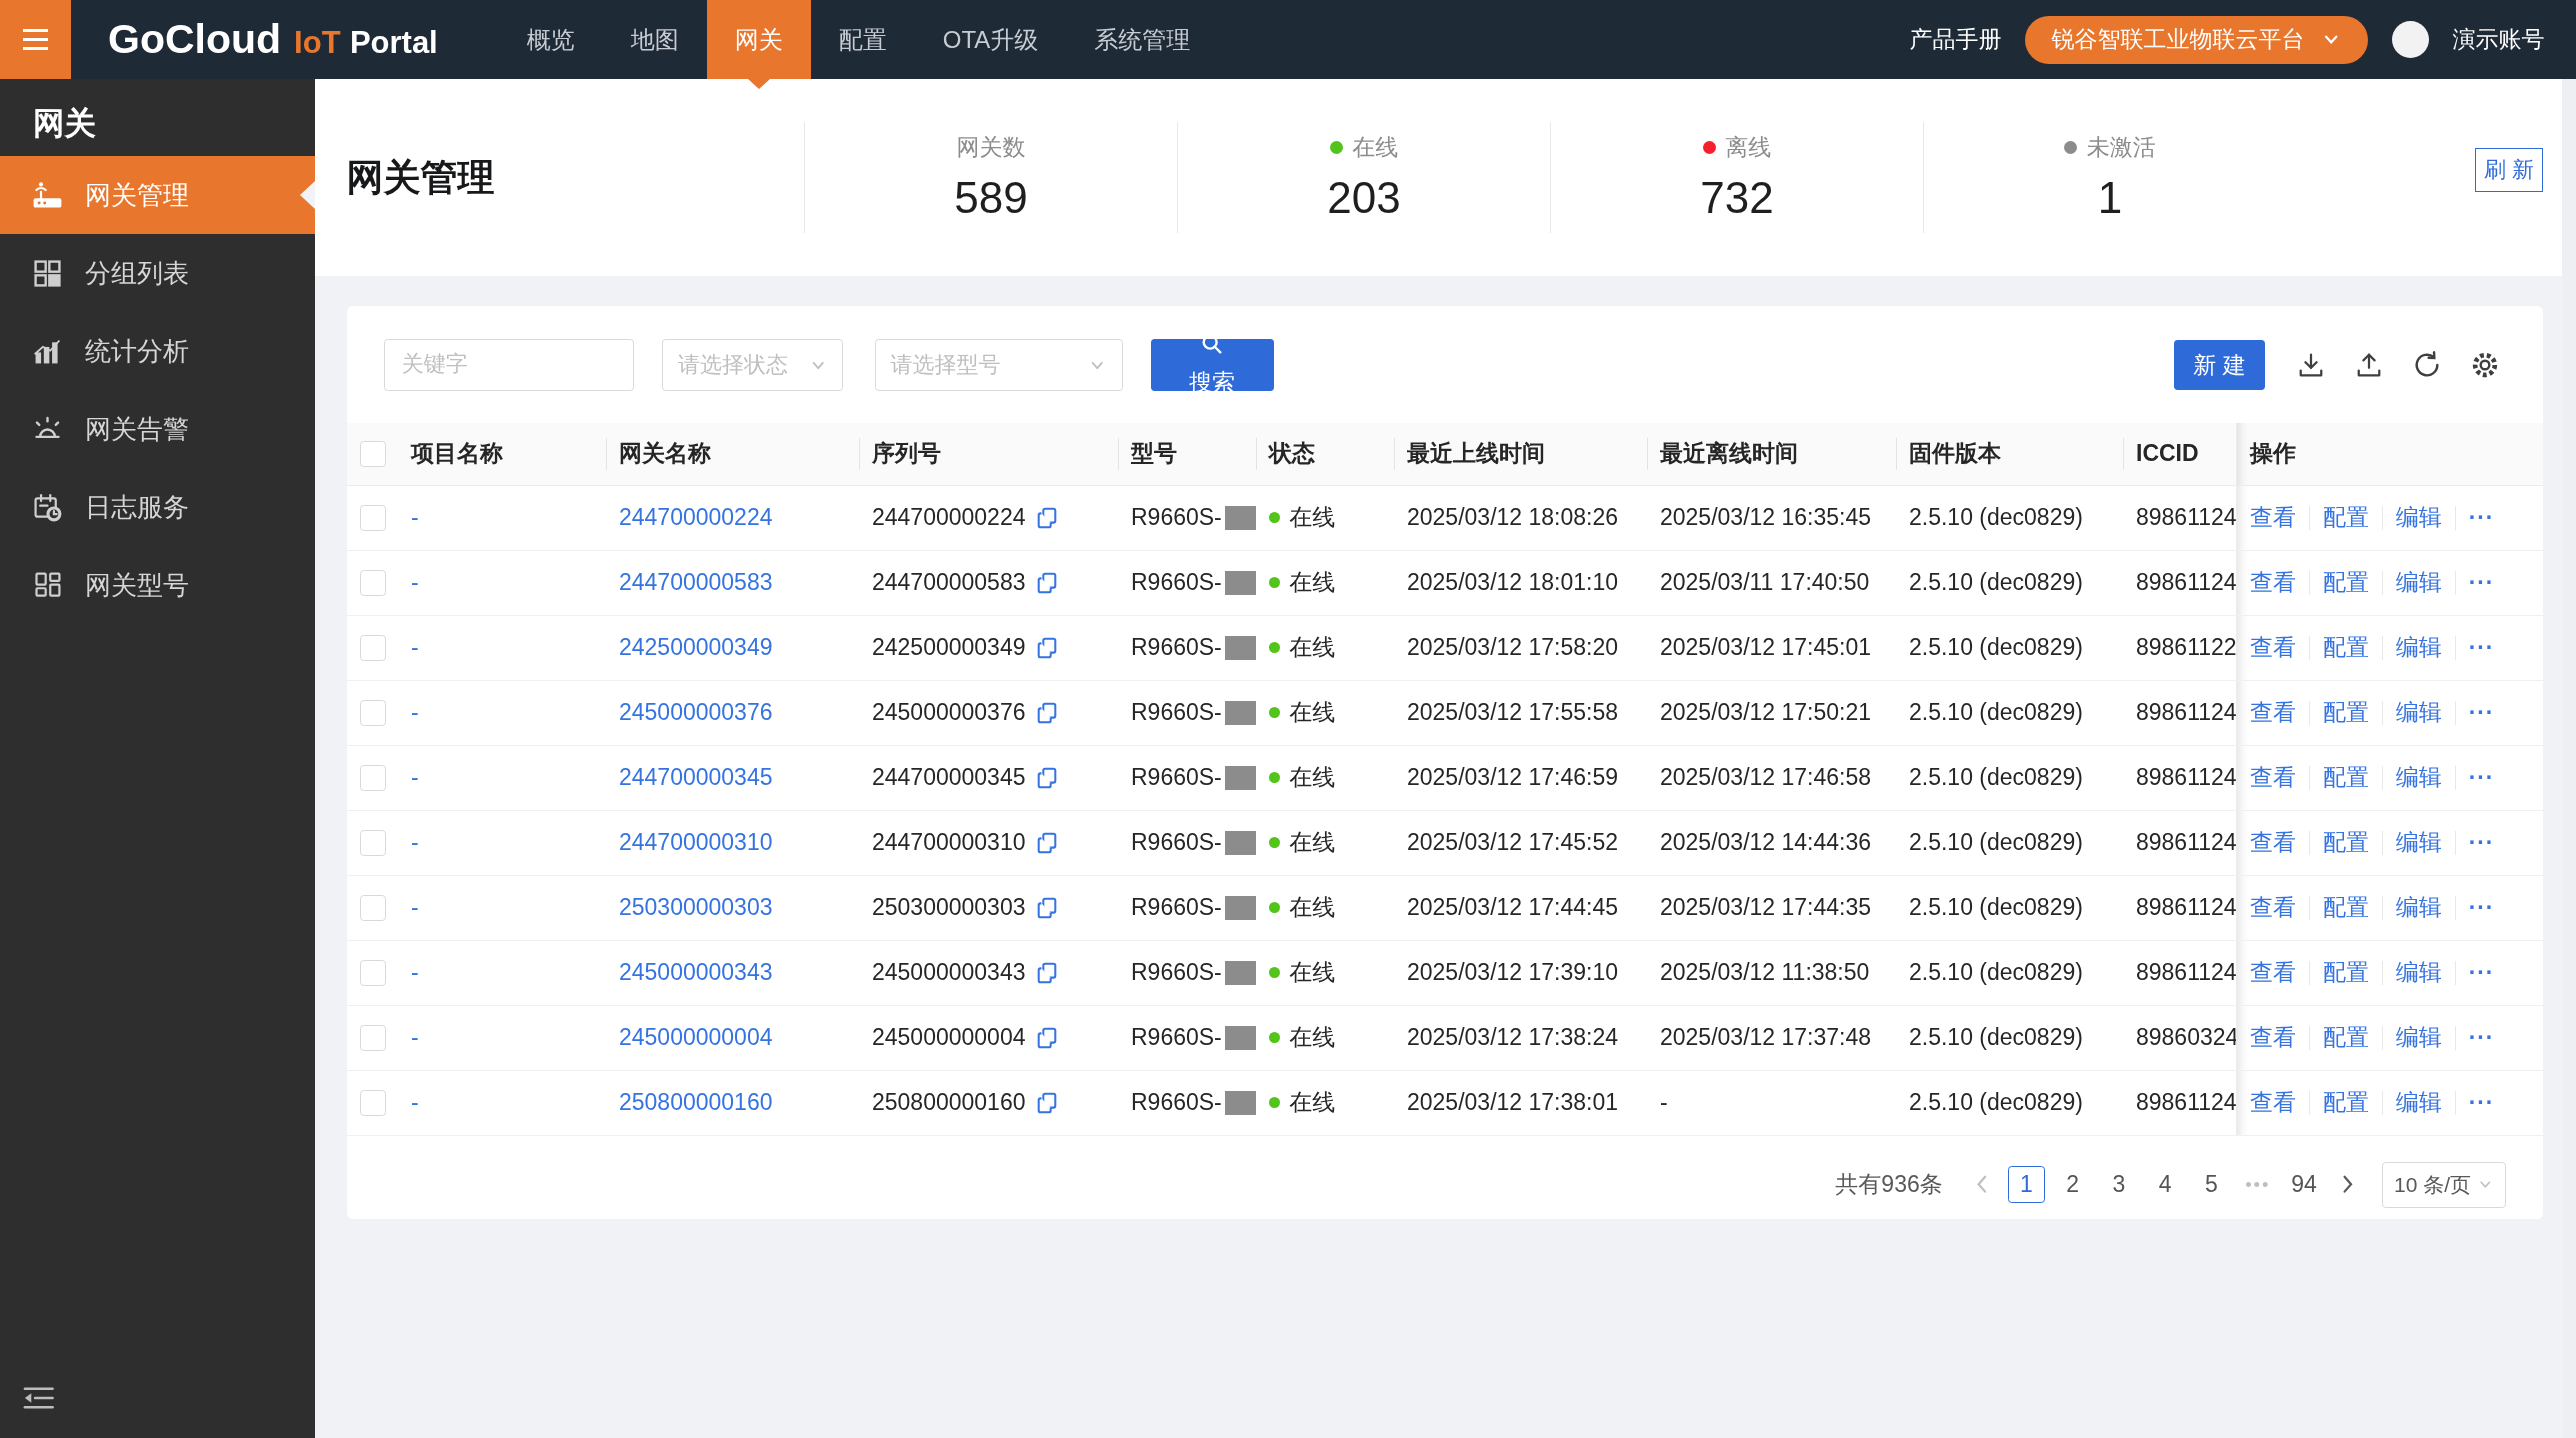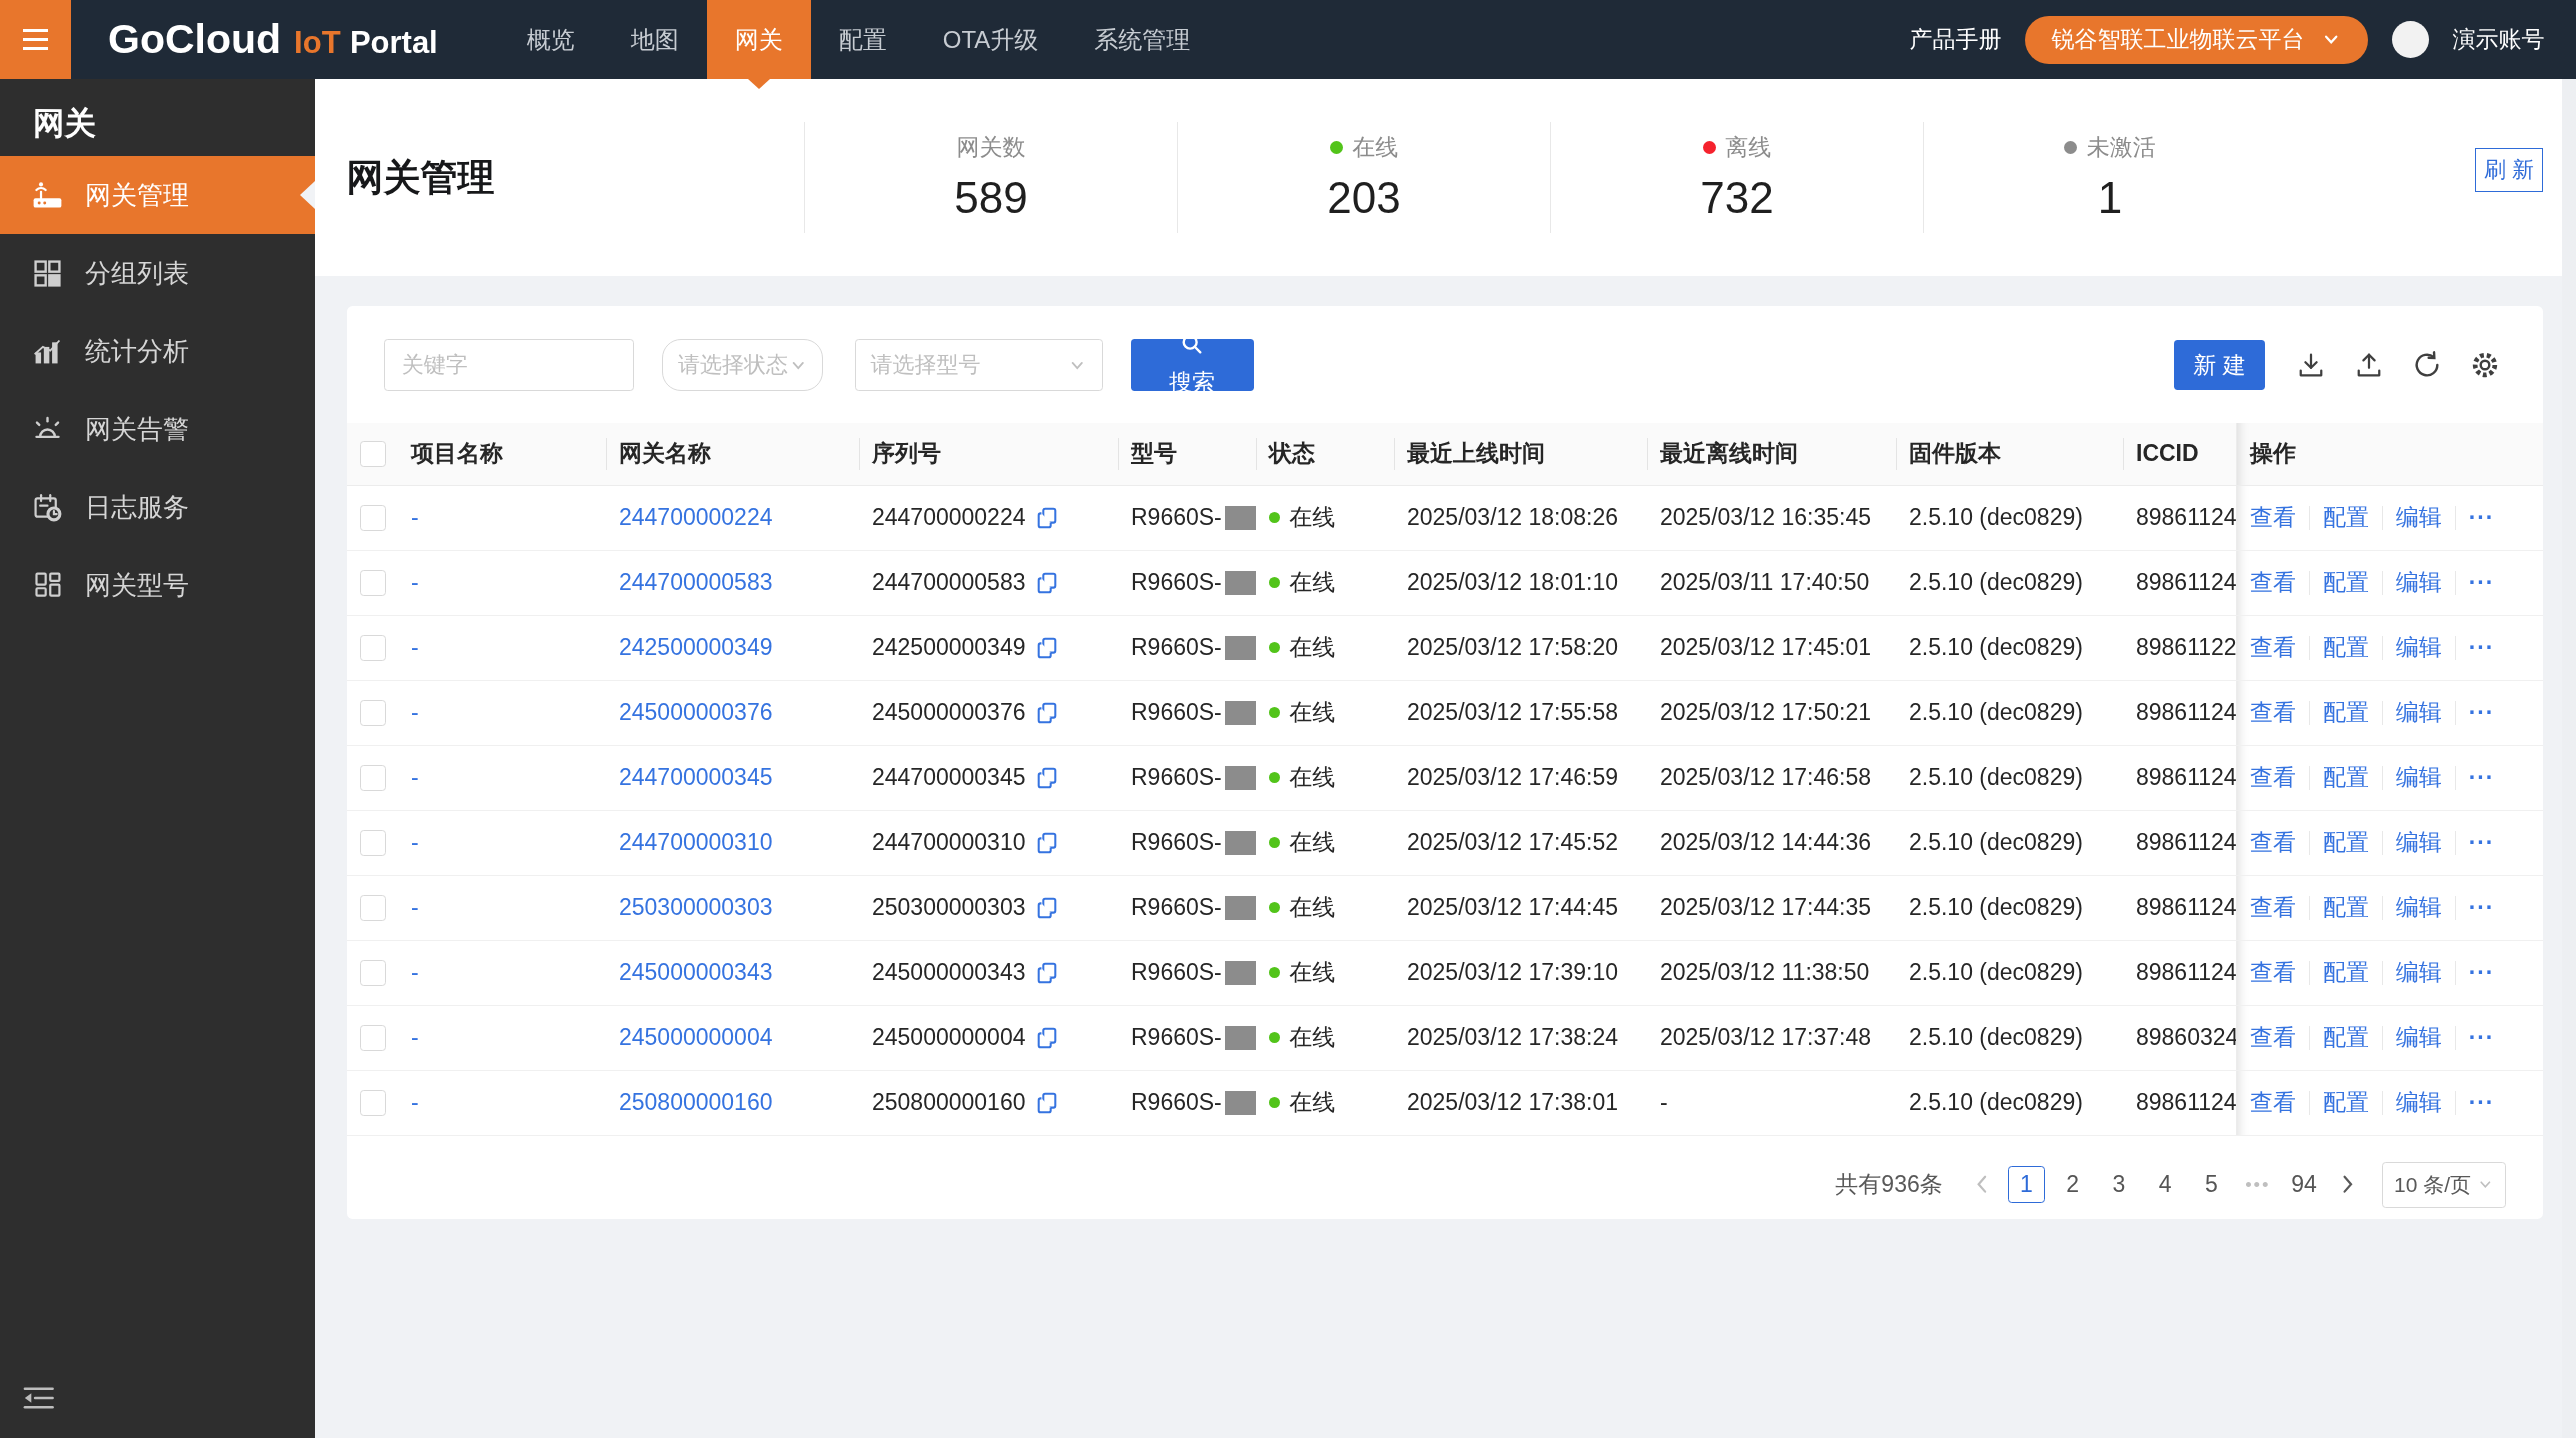--- a/index.html
+++ b/index.html
@@ -43,24 +43,24 @@
   .stats { position:absolute; left:489px; top:43px; bottom:43px; display:flex; }
   .stat { width:373px; display:flex; flex-direction:column; align-items:center; justify-content:center; border-left:0.9px solid #e8e8e8; }
   .stat-label { display:flex; align-items:center; gap:9.3px; color:#8c8c8c; font-size:23px; }
   .stat-dot { width:13px; height:13px; border-radius:50%; display:inline-block; }
   .stat-value { margin-top:9.3px; font-size:44px; color:#1f1f1f; font-weight:500; }
   .refresh-btn { position:absolute; right:33px; top:69px; height:44px; padding:0 8px; border:0.9px solid #2e6bd8; color:#2e6bd8; background:#fff; border-radius:0; font-size:22px; display:flex; align-items:center; cursor:pointer; white-space:nowrap; }
 
   
   .card { position:absolute; left:32px; top:227px; width:2196px; height:913px; background:#fff; border-radius:5.6px; }
   .card-toolbar { display:flex; align-items:center; padding:33px 37px 0 37px; }
-  .kw-input { width:250px; height:52px; border:0.9px solid #d9d9d9; border-radius:3.7px; padding:0 16.7px; font-size:22px; color:#333; outline:none; font-family:Liberation Sans, sans-serif; }
+  .kw-input { width:250px; height:52px; border:0.9px solid #d9d9d9; border-radius:3.7px; padding:0 16.7px; font-size:22px; color:#333; outline:none; font-family:Liberation Mono, monospace; }
   .kw-input::placeholder { color:#bfbfbf; }
   .select { height:52px; border:0.9px solid #d9d9d9; border-radius:3.7px; display:flex; align-items:center; justify-content:space-between; padding:0 15px; color:#bfbfbf; font-size:22px; cursor:pointer; background:#fff; }
-  .select.status { width:161px; margin-left:28px;border-radius:19px; }
+  .select.status { width:181px; margin-left:28px; }
   .select.model { width:248px; margin-left:31.5px; }
   .search-btn { margin-left:28px; width:123px; height:52px; background:#2e6bd8; color:#fff; border:none; border-radius:3.7px; font-size:23px; display:flex; align-items:center; justify-content:center; gap:11px; cursor:pointer;flex-direction:column; }
   .tools { margin-left:auto; display:flex; align-items:center; }
   .create-btn { width:91px; height:50px; background:#2e6bd8; color:#fff; border-radius:3.7px; font-size:23px; display:flex; align-items:center; justify-content:center; cursor:pointer; white-space:nowrap; }
   .tool-ic { margin-left:15px; width:43px; display:flex; justify-content:center; color:#3f3f3f; cursor:pointer; }
   .tool-ic:first-of-type { margin-left:24px; }
 
   
   .table { margin-top:31.5px; }
   .thead { display:flex; height:63px; background:#fafafa; align-items:stretch; font-weight:700; color:#262626; font-size:23px; border-bottom:0.9px solid #ececec; }

